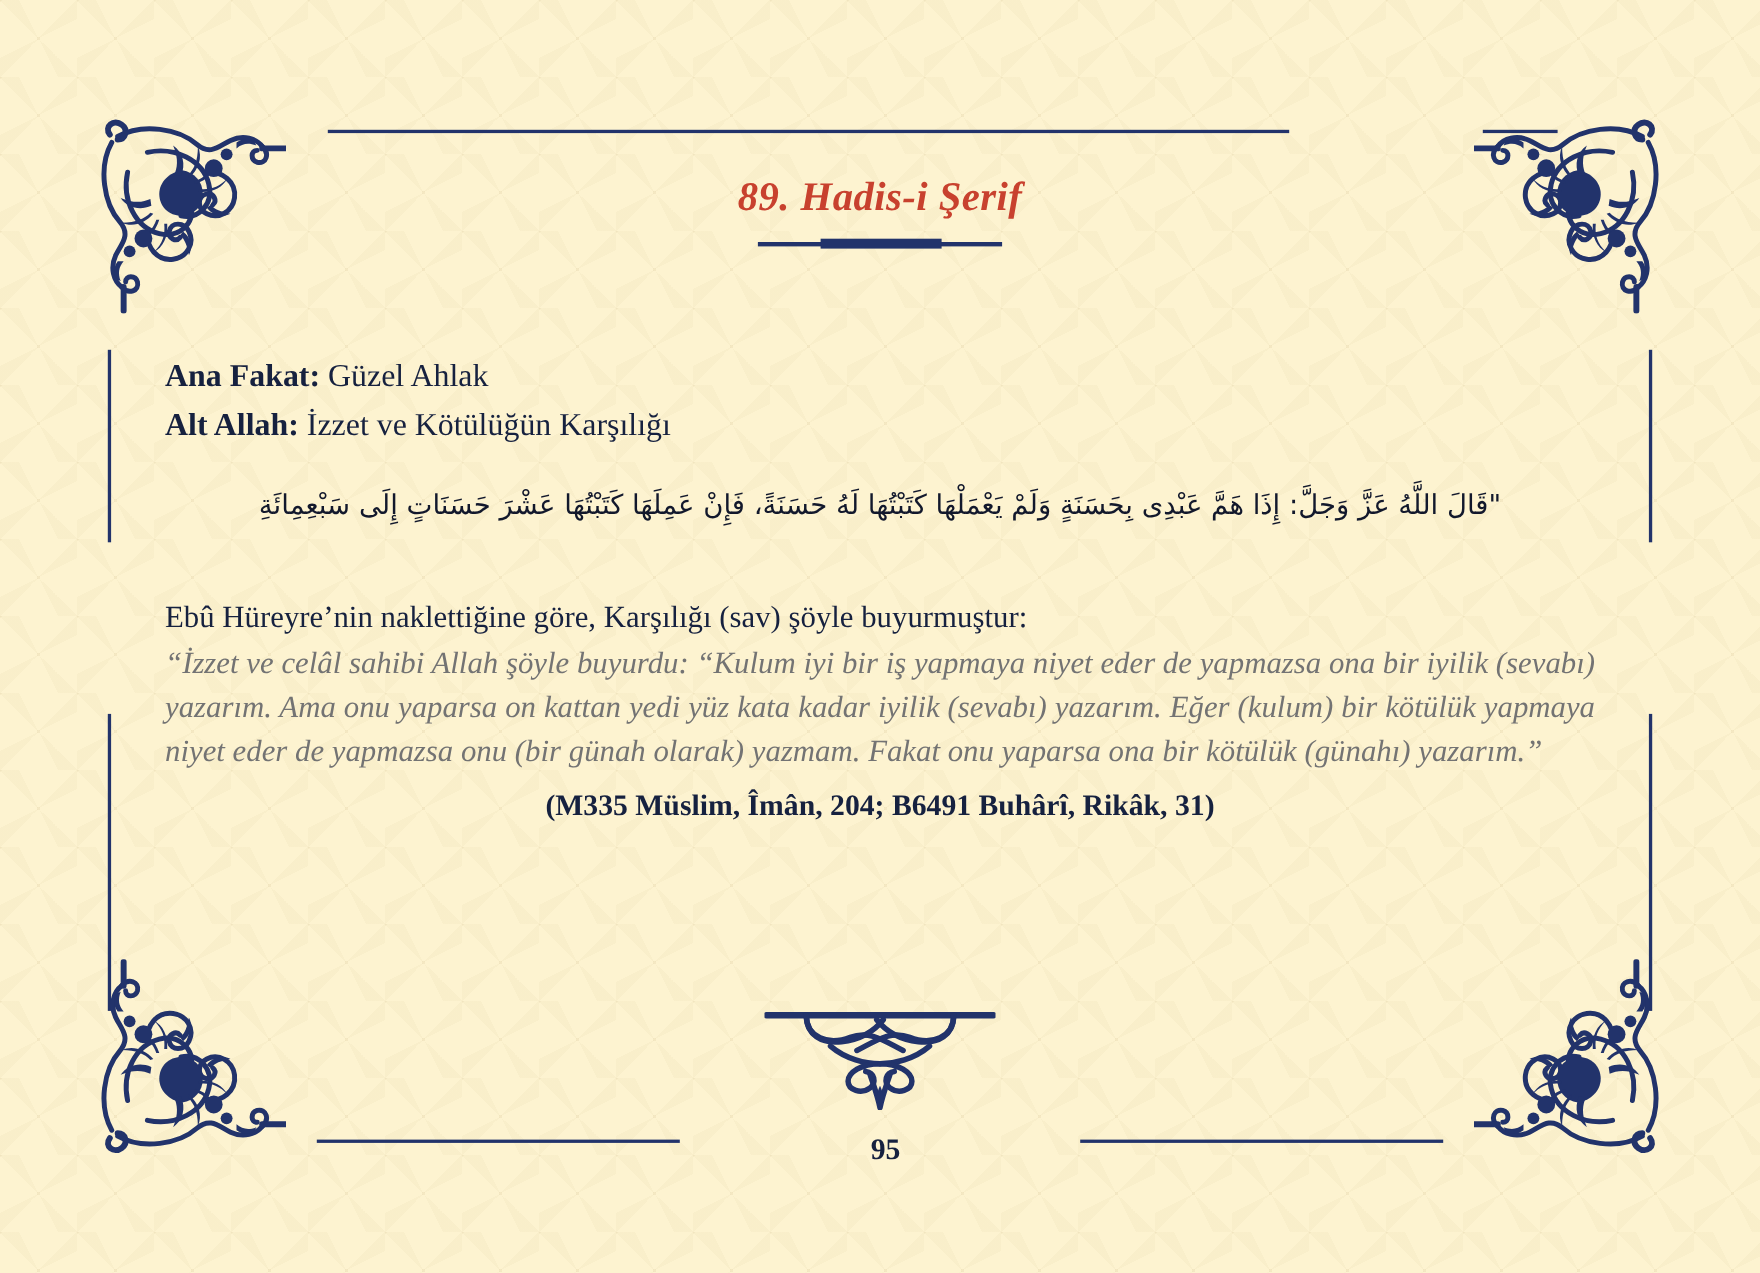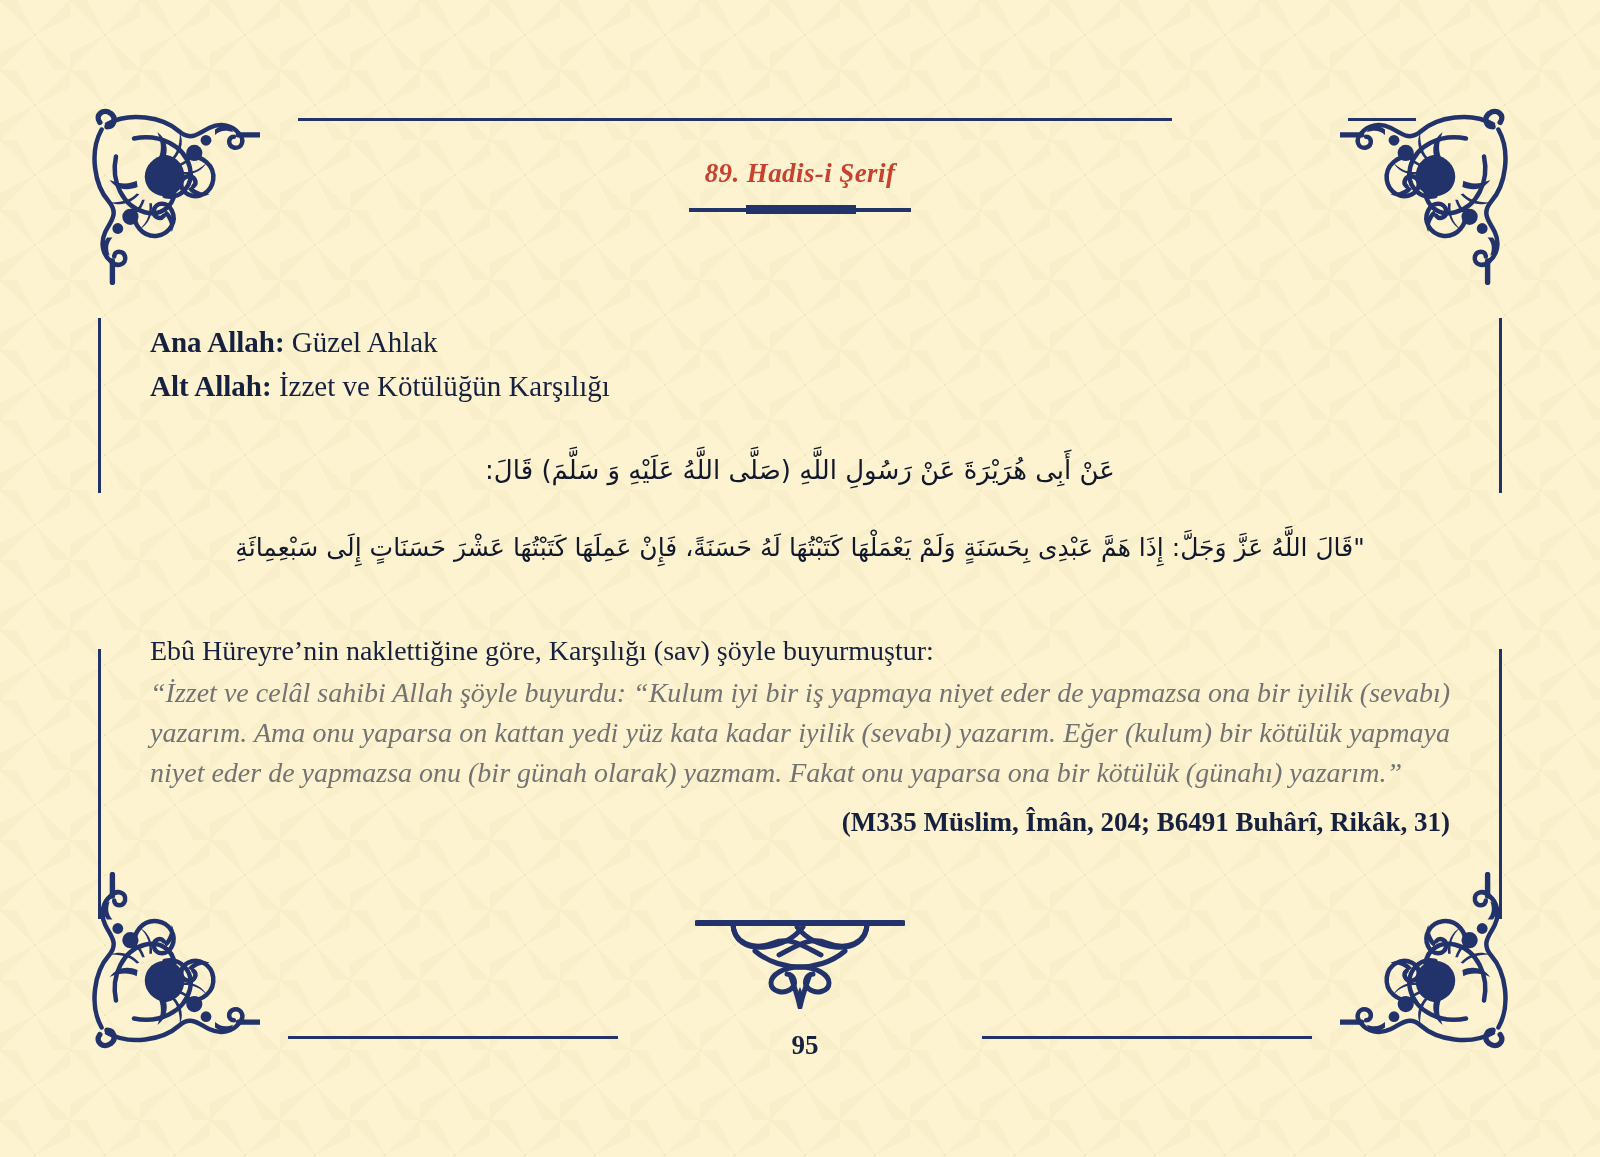--- a/index.html
+++ b/index.html
@@ -44,21 +44,21 @@
   .corner.tl{left:-18px;top:-18px;}
   .corner.tr{right:-18px;top:-18px;transform:scaleX(-1);}
   .corner.bl{left:-18px;bottom:-18px;transform:scaleY(-1);}
   .corner.br{right:-18px;bottom:-18px;transform:scale(-1,-1);}
 
   
   .title-block{position:absolute;left:0;right:0;top:158px;text-align:center;}
   .hadith-title{
     font-family:"Liberation Serif", serif;
     font-style:italic;font-weight:bold;
-    font-size:27px;color:#c8412e;
+    font-size:37px;color:#c8412e;
     letter-spacing:.4px;
   }
   .title-rule{
     margin:14px auto 0;width:222px;height:0;position:relative;
   }
   .title-rule .thin{position:absolute;left:0;right:0;top:5px;height:4px;background:#22336b;}
   .title-rule .thick{position:absolute;left:57px;width:110px;top:2px;height:9px;background:#22336b;}
 
   
   .content{position:absolute;left:150px;right:150px;top:320px;}
@@ -76,21 +76,21 @@
   .arabic .ar2{margin-top:22px;font-size:25px;line-height:2.3;}
 
   .trans-intro{
     margin-top:56px;font-size:28px;color:#16213f;line-height:1.3;
   }
   .trans-body{
     margin-top:4px;font-size:28px;font-style:italic;color:#737373;
     line-height:1.42;text-align:justify;
   }
   .source{
-    margin-top:14px;text-align:right;font-weight:bold;
+    margin-top:14px;text-align:center;font-weight:bold;
     font-size:27px;color:#16213f;
   }
 
   
   .knot{position:absolute;left:50%;transform:translateX(-50%);bottom:148px;width:210px;height:92px;}
   .knot svg{width:100%;height:100%;display:block;}
   .folio{
     position:absolute;left:0;right:0;bottom:96px;text-align:center;
     font-size:27px;font-weight:bold;color:#16213f;padding-left:10px;
   }
@@ -262,28 +262,27 @@
     <div class="hadith-title">89. Hadis-i Şerif</div>
     <div class="title-rule">
       <div class="thin"></div>
       <div class="thick"></div>
     </div>
   </div>
 
   <div class="content">
 
     <div class="topic-line">
-      <span class="lbl">Ana Allah:</span><span> Güzel Ahlak</span>
+      <span class="lbl">Ana Fakat:</span><span> Güzel Ahlak</span>
     </div>
     <div class="topic-line">
       <span class="lbl">Alt Allah:</span><span> İzzet ve Kötülüğün Karşılığı</span>
     </div>
 
     <div class="arabic">
-      <div class="ar1">عَنْ أَبِى هُرَيْرَةَ عَنْ رَسُولِ اللَّهِ (صَلَّى اللَّهُ عَلَيْهِ وَ سَلَّمَ) قَالَ:</div>
       <div class="ar2">"قَالَ اللَّهُ عَزَّ وَجَلَّ: إِذَا هَمَّ عَبْدِى بِحَسَنَةٍ وَلَمْ يَعْمَلْهَا كَتَبْتُهَا لَهُ حَسَنَةً، فَإِنْ عَمِلَهَا كَتَبْتُهَا عَشْرَ حَسَنَاتٍ إِلَى سَبْعِمِائَةِ</div>
     </div>
 
     <div class="trans-intro">Ebû Hüreyre’nin naklettiğine göre, Karşılığı (sav) şöyle buyurmuştur:</div>
     <div class="trans-body">“İzzet ve celâl sahibi Allah şöyle buyurdu: “Kulum iyi bir iş yapmaya niyet eder de yapmazsa ona bir iyilik (sevabı) yazarım. Ama onu yaparsa on kattan yedi yüz kata kadar iyilik (sevabı) yazarım. Eğer (kulum) bir kötülük yapmaya niyet eder de yapmazsa onu (bir günah olarak) yazmam. Fakat onu yaparsa ona bir kötülük (günahı) yazarım.”</div>
     <div class="source">(M335 Müslim, Îmân, 204; B6491 Buhârî, Rikâk, 31)</div>
   </div>
 
   <div class="knot">
     <svg viewBox="0 0 210 92" xmlns="http://www.w3.org/2000/svg">

